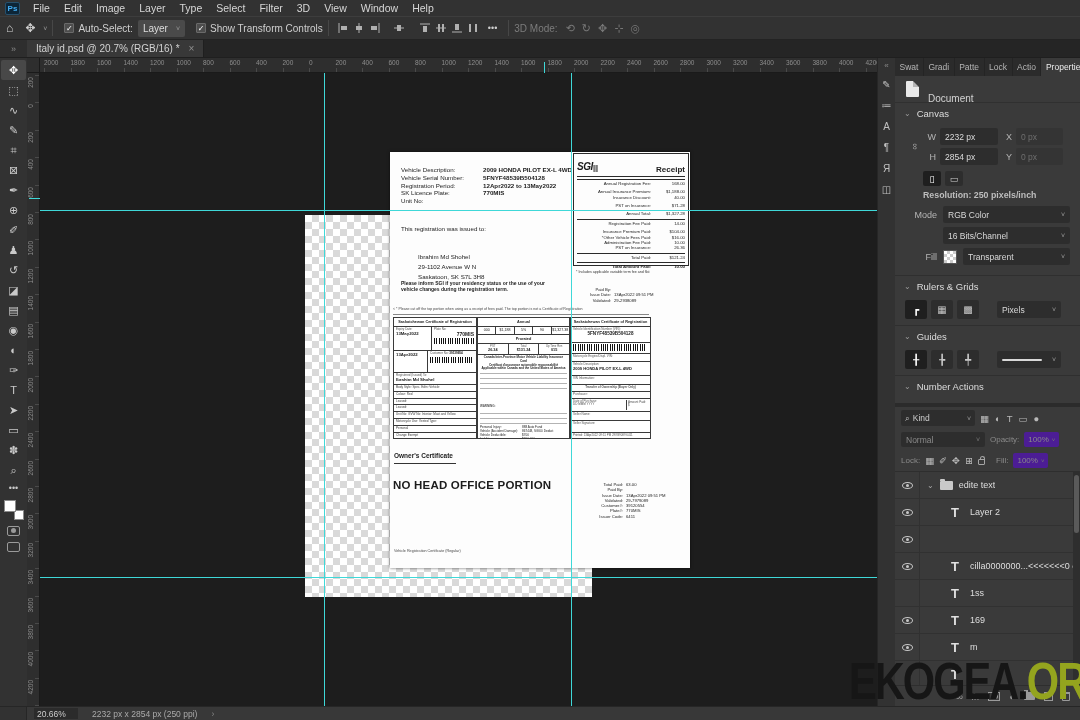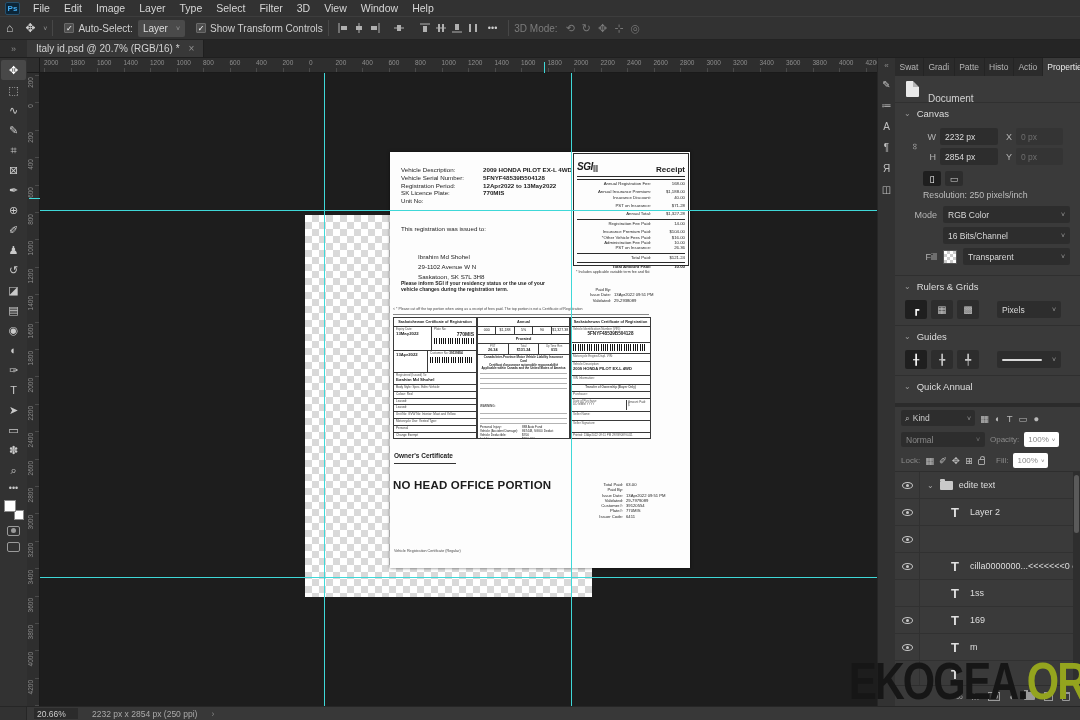--- a/index.html
+++ b/index.html
@@ -153,21 +153,21 @@
   .dim-rows{flex:1;}
   .dim-row{display:flex;align-items:center;gap:4px;margin:3px 0;}
   .dim-lbl{width:10px;font-size:9px;color:#b5b5b5;text-align:right;}
   .field{height:17px;background:#2d2d2d;border-radius:2px;display:flex;align-items:center;padding:0 5px;font-size:8.5px;color:#dadada;}
   .field.w1{width:58px;}
   .field.w2{width:47px;}
   .field.disabled{color:#6e6e6e;background:#343434;}
   .orient-row{display:flex;gap:4px;margin:3px 0 4px 14px;}
   .orient-btn{width:18px;height:15px;border-radius:2px;background:#2d2d2d;display:flex;align-items:center;justify-content:center;color:#cfcfcf;font-size:9px;}
   .orient-btn.active{background:#1f1f1f;color:#fff;}
-  .res-text{font-size:8.8px;color:#bdbdbd;margin:4px 0 6px 14px;}
+  .res-text{font-size:8.8px;color:#bdbdbd;margin:4px 0 6px 14px;font-weight:bold;}
   .sel-row{display:flex;align-items:center;gap:6px;margin:4px 0;}
   .sel-lbl{width:28px;font-size:9px;color:#b5b5b5;text-align:right;}
   .select{height:17px;background:#2d2d2d;border-radius:2px;display:flex;align-items:center;padding:0 5px;font-size:8.5px;color:#d8d8d8;flex:1;}
   .select::after{content:"˅";margin-left:auto;font-size:7px;color:#999;}
   .fill-swatch{width:14px;height:14px;border:1px solid #555;background-color:#fff;
     background-image:linear-gradient(45deg,#ccc 25%,transparent 25%,transparent 75%,#ccc 75%),linear-gradient(45deg,#ccc 25%,transparent 25%,transparent 75%,#ccc 75%);
     background-size:6px 6px;background-position:0 0,3px 3px;}
   .btn-row{display:flex;align-items:center;gap:4px;padding:3px 10px 6px 10px;}
   .icon-btn{width:22px;height:19px;border-radius:2px;background:#2d2d2d;display:flex;align-items:center;justify-content:center;color:#c9c9c9;font-size:10px;}
   .icon-btn.active{background:#1f1f1f;color:#fff;}
@@ -180,21 +180,21 @@
   #layers-tabrow{height:17px;background:#2b2b2b;display:flex;align-items:stretch;font-size:9.5px;color:#ddd;}
   #layers-tab{background:#3a3a3a;display:flex;align-items:center;padding:0 10px;}
   #layers-tabrow .pmenu{margin-left:auto;padding:0 5px;display:flex;align-items:center;color:#999;}
   .lp-row{display:flex;align-items:center;gap:5px;padding:3px 6px;}
   .kind-box{width:74px;height:16px;background:#2d2d2d;border-radius:2px;display:flex;align-items:center;gap:3px;padding:0 4px;font-size:8.5px;color:#ccc;}
   .kind-box::after{content:"˅";margin-left:auto;font-size:7px;color:#999;}
   .flt-icon{color:#b9b9b9;font-size:9.5px;}
   .blend-box{width:84px;height:15px;background:#2d2d2d;border-radius:2px;display:flex;align-items:center;padding:0 5px;font-size:8.5px;color:#8a8a8a;}
   .blend-box::after{content:"˅";margin-left:auto;font-size:7px;color:#777;}
   .mini-lbl{font-size:8px;color:#8a8a8a;}
-  .mini-box{height:15px;background:#ffffff;border-radius:2px;display:flex;align-items:center;padding:0 4px;font-size:8px;color:#8a8a8a;}
+  .mini-box{height:15px;background:#4c1d95;border-radius:2px;display:flex;align-items:center;padding:0 4px;font-size:8px;color:#8a8a8a;}
   .mini-box::after{content:"˅";margin-left:3px;font-size:6px;color:#777;}
   .icon-lock{width:7px;height:6px;border:1px solid #a5a5a5;border-radius:1px;position:relative;margin-top:3px;}
   .icon-lock::before{content:"";position:absolute;left:0.5px;top:-4px;width:3px;height:3px;border:1px solid #a5a5a5;border-bottom:none;border-radius:3px 3px 0 0;}
   #layer-rows{flex:1;position:relative;overflow:hidden;border-top:1px solid #2e2e2e;}
   .layer-row{display:flex;align-items:stretch;height:27px;border-bottom:1px solid #313131;}
   .eye-cell{width:25px;border-right:1px solid #313131;display:flex;align-items:center;justify-content:center;flex:none;}
   .eye{width:11px;height:7px;border:1px solid #c6c6c6;border-radius:50%;position:relative;}
   .eye::after{content:"";position:absolute;left:3px;top:1px;width:3px;height:3px;border-radius:50%;background:#c6c6c6;}
   .layer-content{display:flex;align-items:center;gap:6px;padding-left:7px;flex:1;overflow:hidden;}
   .layer-content.child{padding-left:26px;}
@@ -709,21 +709,21 @@
           <div class="strip-icon">Я</div>
           <div class="strip-icon">◫</div>
         </div>
     </div>
 
     <div id="right-panels">
       <div id="panel-tabs">
           <div class="p-tab">Swat</div>
           <div class="p-tab">Gradi</div>
           <div class="p-tab">Patte</div>
-          <div class="p-tab">Histo</div>
+          <div class="p-tab">Lock</div>
           <div class="p-tab">Actio</div>
           <div class="p-tab active">Properties</div>
         </div>
 
       <div id="properties-panel">
         <div class="doc-row">
           <div class="doc-icon"></div>
           <div class="doc-label">Document</div>
         </div>
         <div class="section-hd">
@@ -795,21 +795,21 @@
           <span class="select unit" style="order:9">
               <span class="guide-line-sample"></span>
             </span>
         <span class="icon-btn active" style="order: 0;">╂</span>
             <span class="icon-btn" style="order: 1;">╊</span>
             <span class="icon-btn" style="order: 2;">╇</span>
           </div>
         <div class="divider"></div>
         <div class="section-hd">
           <span class="sec-chev">⌄</span>
-          <span>Quick Annual</span>
+          <span>Number Actions</span>
         </div>
       </div>
 
       <div id="layers-panel">
         <div class="lp-row">
           <span class="kind-box">
             <span>⌕</span>
             <span>Kind</span>
           </span>
           <span id="filter-icons" style="display:flex;gap:6px;align-items:center;">

